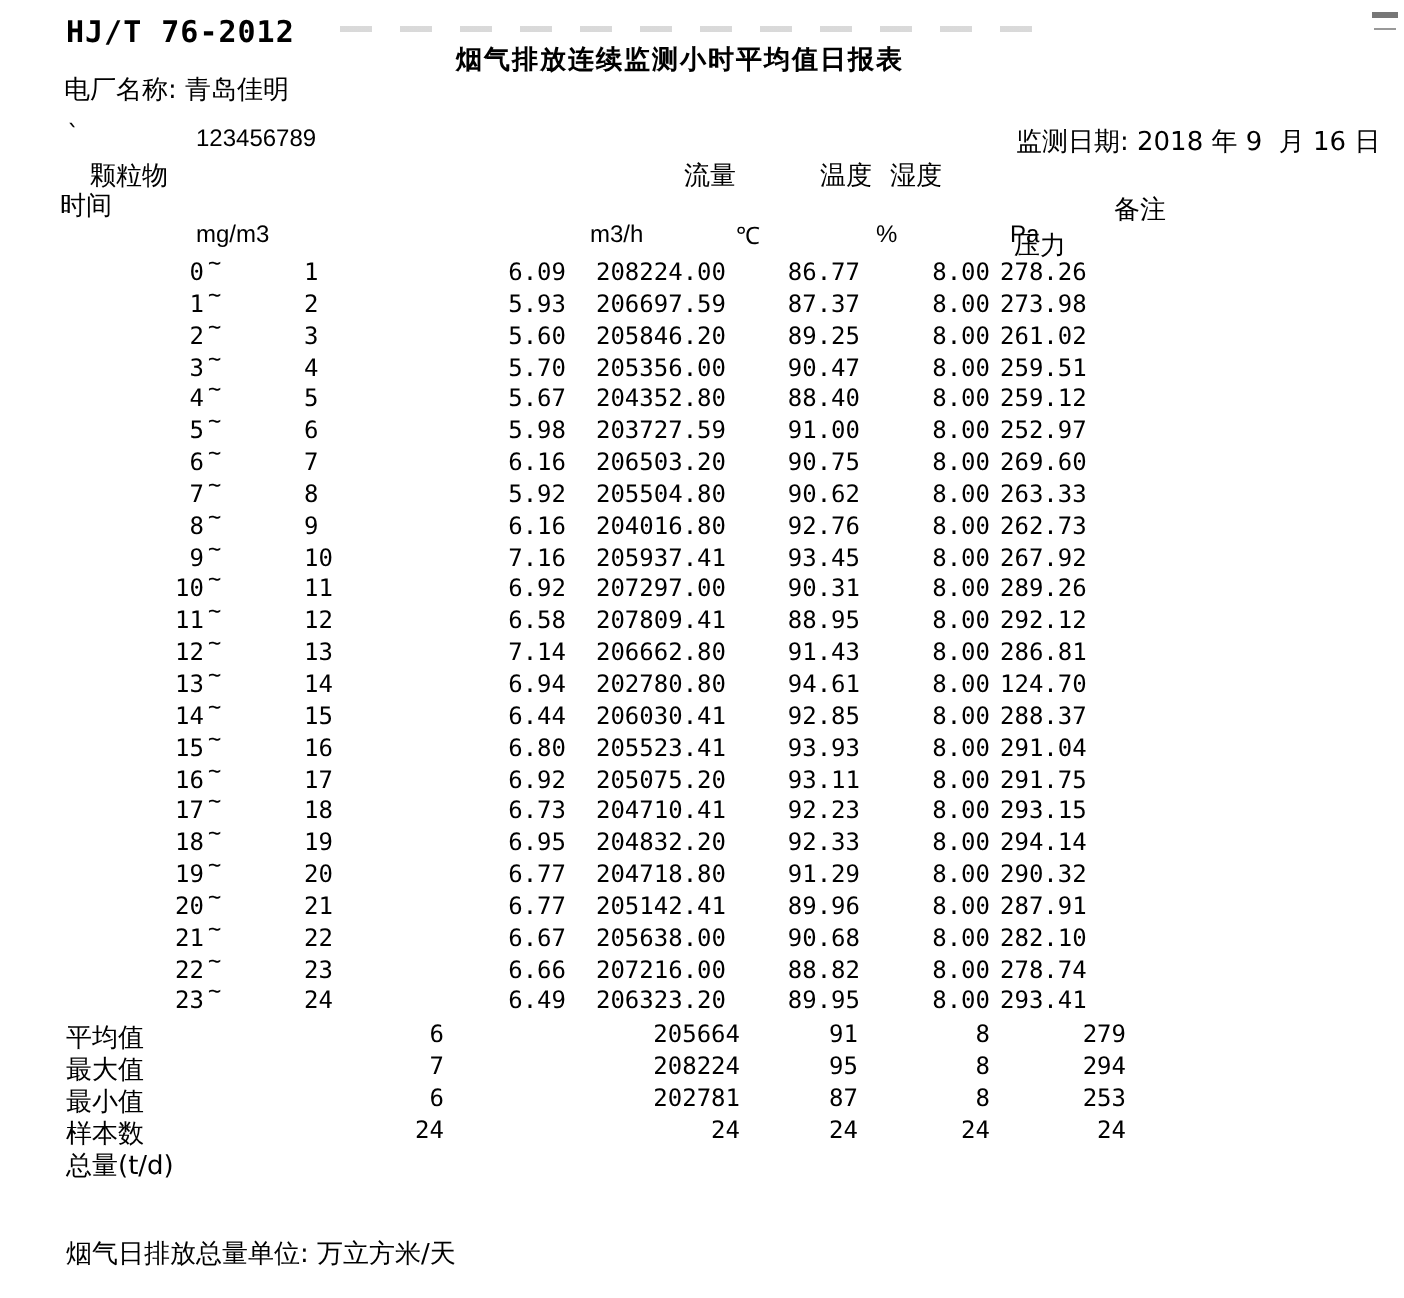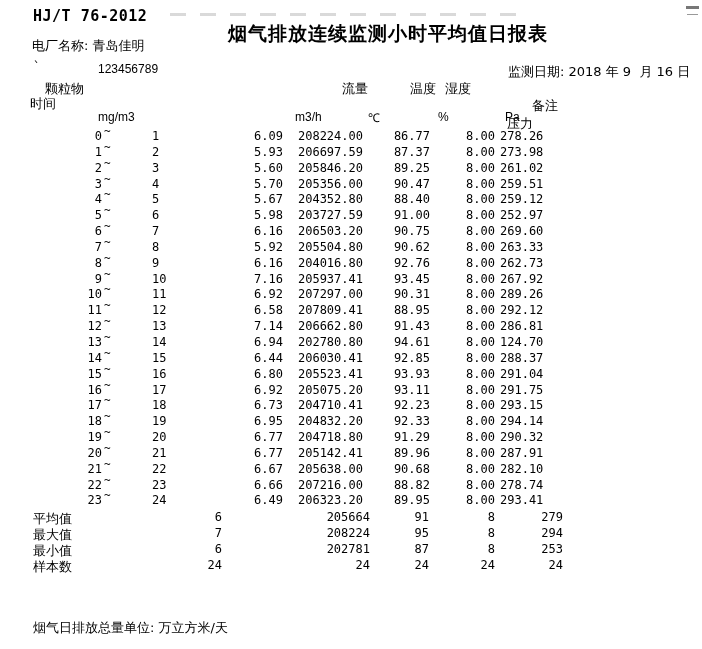--- a/index.html
+++ b/index.html
@@ -6,33 +6,33 @@
   body {
     width:702px; height:649px; position:relative; overflow:hidden;
     background:#ffffff; color:#000;
     font-family:"DejaVu Sans", sans-serif;
   }
   .abs { position:absolute; white-space:pre; }
   .cjk13 { font-size:13px; line-height:15px; }
   .mono  { font-family:Liberation Sans, sans-serif; }
 
   .std-code { left:33px; top:7px; font:bold 15px "DejaVu Sans Mono", monospace; letter-spacing:0.5px; }
-  .title    { left:228px; top:21px; font-weight:bold; font-size:19px; letter-spacing:1px; }
+  .title    { left:228px; top:21px; font-weight:bold; font-size:13px; letter-spacing:1px; }
   .plant    { left:32px;  top:38px; }
   .tickmark { left:33px;  top:60px; font:12px "DejaVu Sans Mono", monospace; }
   .plantcode{ left:98px;  top:62px; font-size:12px; }
   .mdate    { left:508px; top:64px; }
 
   .h-pm     { left:45px;  top:81px; }
   .h-flow   { left:342px; top:81px; }
   .h-temp   { left:410px; top:81px; }
   .h-hum    { left:445px; top:81px; }
   .h-press  { left:507px; top:81px;margin-top:35px; }
   .h-time   { left:30px;  top:96px; }
-  .h-remark { left:532px; top:98px; }
+  .h-remark { left:557px; top:98px; }
 
   .u-pm     { left:98px;  top:110px; font-size:12px; }
   .u-flow   { left:295px; top:110px; font-size:12px; }
   .u-temp   { left:368px; top:109px; font-size:12px; }
   .u-hum    { left:438px; top:110px; font-size:12px; }
   .u-press  { left:505px; top:110px; font-size:12px; }
 
   #rows { position:absolute; left:0; top:128px; width:702px; }
   .row  { position:relative; height:15.85px; }
   .row span { position:absolute; top:1px; font:12px "DejaVu Sans Mono", monospace; white-space:pre; }
@@ -395,15 +395,23 @@
     <div class="srow">
       <span class="s-label">样本数</span>
       <span class="val s-pm">24</span>
       <span class="val s-flow">24</span>
       <span class="val s-temp">24</span>
       <span class="val s-hum">24</span>
       <span class="val s-press">24</span>
     </div>
 
 
+    <div class="srow">
+      <span class="s-label">总量(t/d)</span>
+      <span class="val s-pm"></span>
+      <span class="val s-flow"></span>
+      <span class="val s-temp"></span>
+      <span class="val s-hum"></span>
+      <span class="val s-press"></span>
+    </div>
   </div>
 
 <div class="abs footer-note cjk13">烟气日排放总量单位: 万立方米/天</div>
 
 </body></html>

